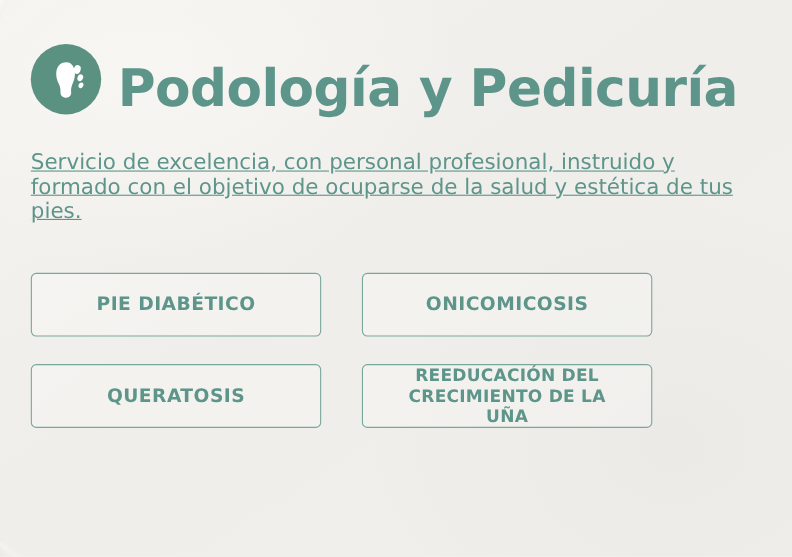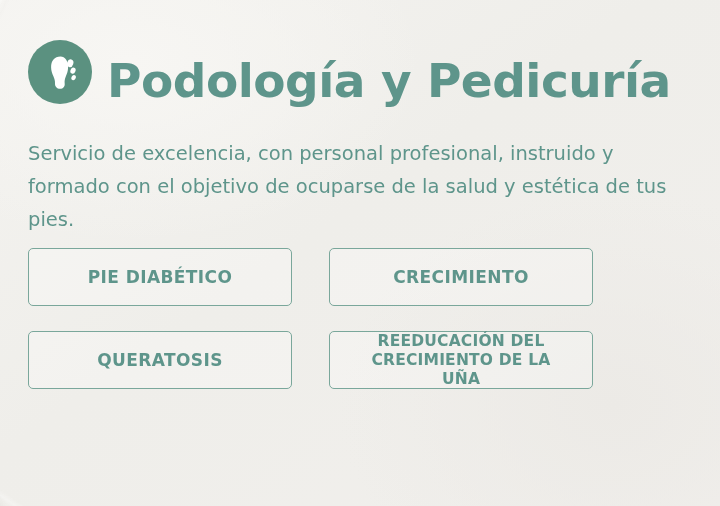--- a/index.html
+++ b/index.html
@@ -62,23 +62,24 @@
     line-height: 1;
     white-space: nowrap;
   }
   .subtitle {
     position: absolute;
     left: 28px;
     top: 137px;
     width: 650px;
     font-family: "DejaVu Sans", sans-serif;
     font-size: 19.5px;
-    line-height: 33px;
+    line-height: 22px;
     color: #5e958b;
     font-weight: normal;
+    text-decoration: underline;
   }
   .grid {
     position: absolute;
     left: 28px;
     top: 248px;
     width: 565px;
     display: grid;
     grid-template-columns: 264px 264px;
     grid-template-rows: 58px 58px 58px;
     column-gap: 37px;
@@ -123,17 +124,17 @@
         <ellipse cx="33.6" cy="27.6" rx="2.1" ry="2.7" fill="#ffffff" transform="rotate(26 33.6 27.6)"></ellipse>
       </svg>
     </div>
     <div class="title">Podología y Pedicuría</div>
   </div>
 
   <div class="subtitle">Servicio de excelencia, con personal profesional, instruido y formado con el objetivo de ocuparse de la salud y estética de tus pies.</div>
 
   <div class="grid">
     <div class="chip">PIE DIABÉTICO</div>
-    <div class="chip">CRECIMIENTO</div>
+    <div class="chip">ONICOMICOSIS</div>
     <div class="chip">QUERATOSIS</div>
     <div class="chip two-line">REEDUCACIÓN DEL CRECIMIENTO DE LA UÑA</div>
   </div>
 </div>
 
 </body></html>

